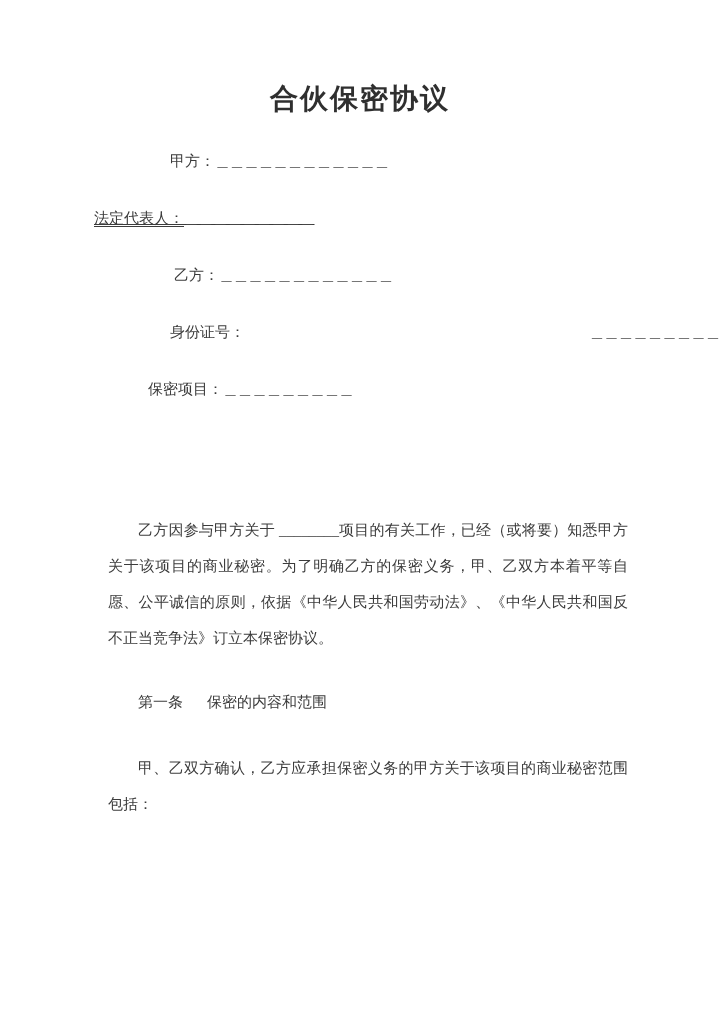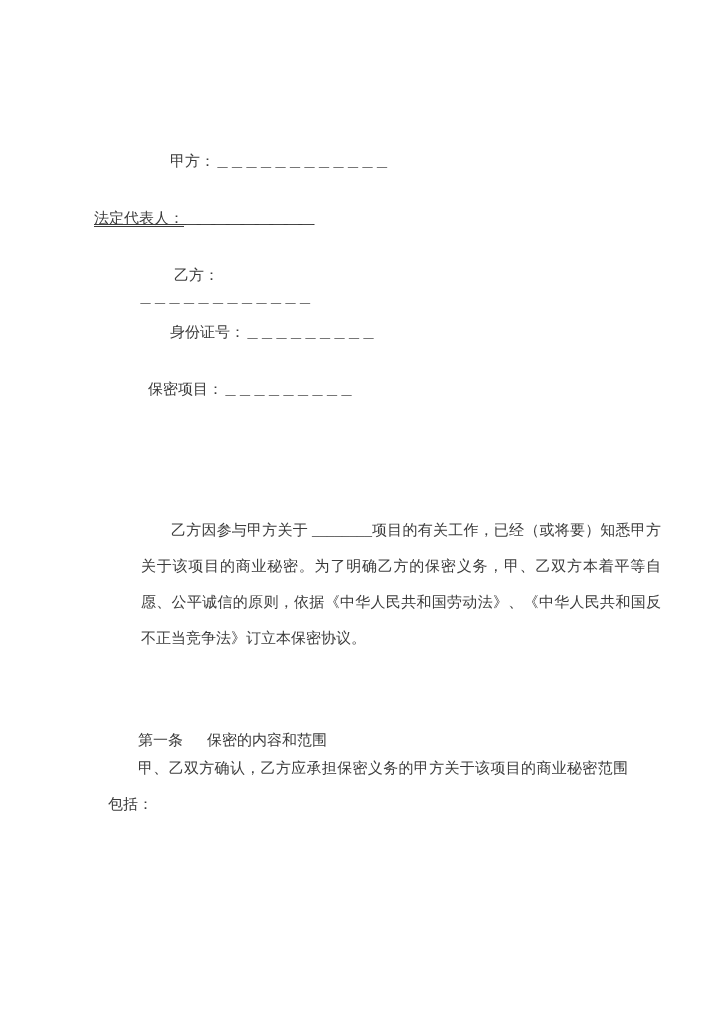--- a/index.html
+++ b/index.html
@@ -95,35 +95,36 @@
   .wide-space {
     display: inline-block;
     width: 1.6em;
   }
 </style>
 </head>
 <body>
 
 <div class="page">
 
+  <h1 class="doc-title">合伙保密协议</h1>
 
   <div class="fields">
 
   <div class="field-row" style="padding-left: 134px;"><span class="field-label">甲方：</span><span class="field-blank">＿＿＿＿＿＿＿＿＿＿＿＿</span></div>
       <div class="field-row" style="padding-left: 58px; text-decoration: underline;"><span class="field-label underlined">法定代表人：</span><span class="field-blank">＿＿＿＿＿＿＿＿＿</span></div>
-      <div class="field-row" style="padding-left: 138px; flex-direction: column;"><span class="field-label">乙方：</span><span class="field-blank">＿＿＿＿＿＿＿＿＿＿＿＿</span></div>
-      <div class="field-row" style="padding-left: 134px;"><span class="field-label">身份证号：</span><span class="field-blank">＿＿＿＿＿＿＿＿＿</span></div>
+      <div class="field-row" style="padding-left: 138px;"><span class="field-label">乙方：</span><span class="field-blank">＿＿＿＿＿＿＿＿＿＿＿＿</span></div>
+      <div class="field-row" style="padding-left: 134px; justify-content: space-between;"><span class="field-label">身份证号：</span><span class="field-blank">＿＿＿＿＿＿＿＿＿</span></div>
       <div class="field-row" style="padding-left: 112px;"><span class="field-label">保密项目：</span><span class="field-blank">＿＿＿＿＿＿＿＿＿</span></div>
     </div>
 
-  <div class="body-text" style="top: 512px; margin-left: 33px;">
+  <div class="body-text" style="top: 512px;">
     <p class="indent">乙方因参与甲方关于 ________项目的有关工作，已经（或将要）知悉甲方关于该项目的商业秘密。为了明确乙方的保密义务，甲、乙双方本着平等自愿、公平诚信的原则，依据《中华人民共和国劳动法》、《中华人民共和国反不正当竞争法》订立本保密协议。</p>
   </div>
 
-  <div class="body-text" style="top: 722px;">
+  <div class="body-text" style="top: 684px;">
     <p class="indent">
       <span>第一条</span><span class="wide-space"></span><span>保密的内容和范围</span>
     </p>
   </div>
 
   <div class="body-text" style="top: 750px;">
     <p class="indent">甲、乙双方确认，乙方应承担保密义务的甲方关于该项目的商业秘密范围包括：</p>
   </div>
 
 

